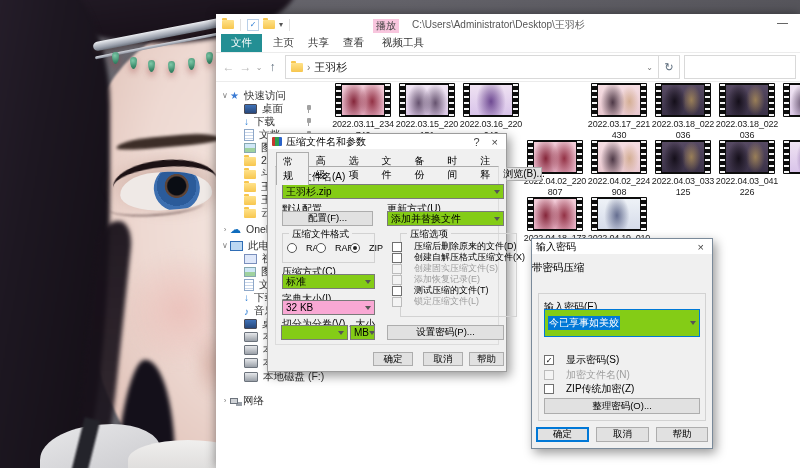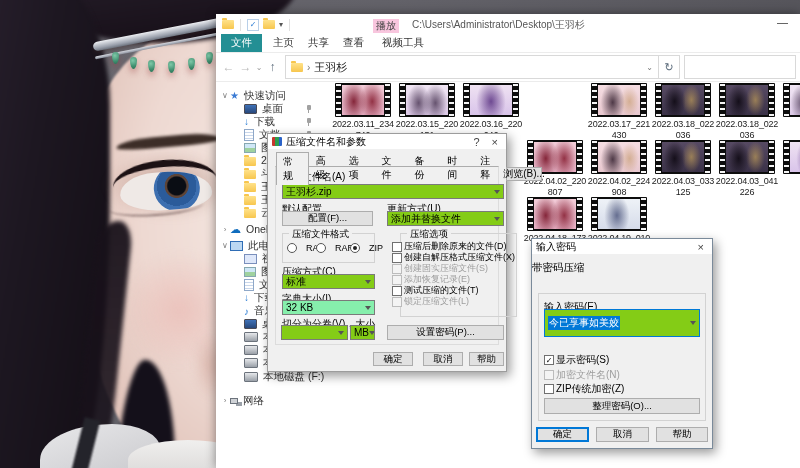--- a/index.html
+++ b/index.html
@@ -107,21 +107,21 @@
   .combo{position:absolute;background:#84cc16;border:1px solid #7a7a7a;display:flex;align-items:center;padding:0 3px;font-size:10px;box-sizing:border-box;white-space:nowrap;overflow:hidden;}
   .combo .chev-dn{margin-left:auto;width:0;height:0;border-left:3.5px solid transparent;border-right:3.5px solid transparent;border-top:4px solid #555;flex:0 0 auto;}
   .combo.focus{border-color:var(--selection-blue,#0078d7);}
   .sel-text{background:var(--selection-blue,#0078d7);color:#fff;padding:0 1px;}
   .gbox{position:absolute;border:1px solid #d2d2d2;box-sizing:border-box;}
   .gb-lbl{position:absolute;top:-6px;left:6px;background:#f0f0f0;padding:0 3px;font-size:9.5px;color:#000;white-space:nowrap;}
   .rtabs2{position:absolute;left:8px;top:17px;display:flex;align-items:flex-end;}
   .dtab{font-size:10px;color:#000;padding:2px 6px;border:1px solid transparent;border-bottom:none;}
   .dtab.active{background:#f0f0f0;border-color:#acacac;position:relative;z-index:2;margin-bottom:-1px;}
   .tab-frame{position:absolute;left:7px;right:7px;border-top:1px solid #acacac;border-left:1px solid #dcdcdc;border-right:1px solid #dcdcdc;border-bottom:1px solid #dcdcdc;}
-  .chk-row{position:absolute;display:flex;align-items:center;gap:2px;font-size:9px;color:#000;white-space:nowrap;}
+  .chk-row{position:absolute;display:flex;align-items:center;gap:12px;font-size:9px;color:#000;white-space:nowrap;}
   .chk-row .cb{width:8px;height:8px;border:1px solid #707070;background:#fff;flex:0 0 8px;text-align:center;line-height:8px;}
   .chk-row .cb i{font-style:normal;font-size:8px;color:#000;display:none;}
   .chk-row.checked .cb i{display:inline;}
   .chk-row.disabled{color:#9e9e9e;}
   .chk-row.disabled .cb{border-color:#bcbcbc;background:#f4f4f4;}
   .rd-row{display:flex;align-items:center;gap:9px;font-size:9px;color:#000;}
   .rd{width:8px;height:8px;border:1px solid #555;border-radius:50%;background:#fff;position:relative;flex:0 0 8px;}
   .rd.on::after{content:"";position:absolute;left:2px;top:2px;width:4px;height:4px;border-radius:50%;background:#222;}
   .pwd-header{position:absolute;left:0;right:0;font-size:10.5px;color:#000;}
 </style>
@@ -466,21 +466,21 @@
       <span class="cb"></span>
       <span>锁定压缩文件(L)</span>
     </div>
 
     <div class="ctrl-lbl" style="left:14px;top:131px;">压缩方式(C)</div>
     <div class="combo" style="left:14px;top:140px;width:93px;height:15px;">
       <span>标准</span>
       <span class="chev-dn"></span>
     </div>
     <div class="ctrl-lbl" style="left:14px;top:158px;">字典大小(I)</div>
-    <div class="combo" style="left:14px;top:166px;width:93px;height:15px;background:#86efac;">
+    <div class="combo" style="left:14px;top:166px;width:93px;height:15px;background:#f9a8d4;">
       <span>32 KB</span>
       <span class="chev-dn"></span>
     </div>
     <div class="ctrl-lbl" style="left:14px;top:183px;">切分为分卷(V)，大小</div>
     <div class="combo" style="left:13px;top:191px;width:67px;height:15px;">
       <span></span>
       <span class="chev-dn"></span>
     </div>
     <div class="combo" style="left:82px;top:191px;width:25px;height:15px;">
       <span>MB</span>

